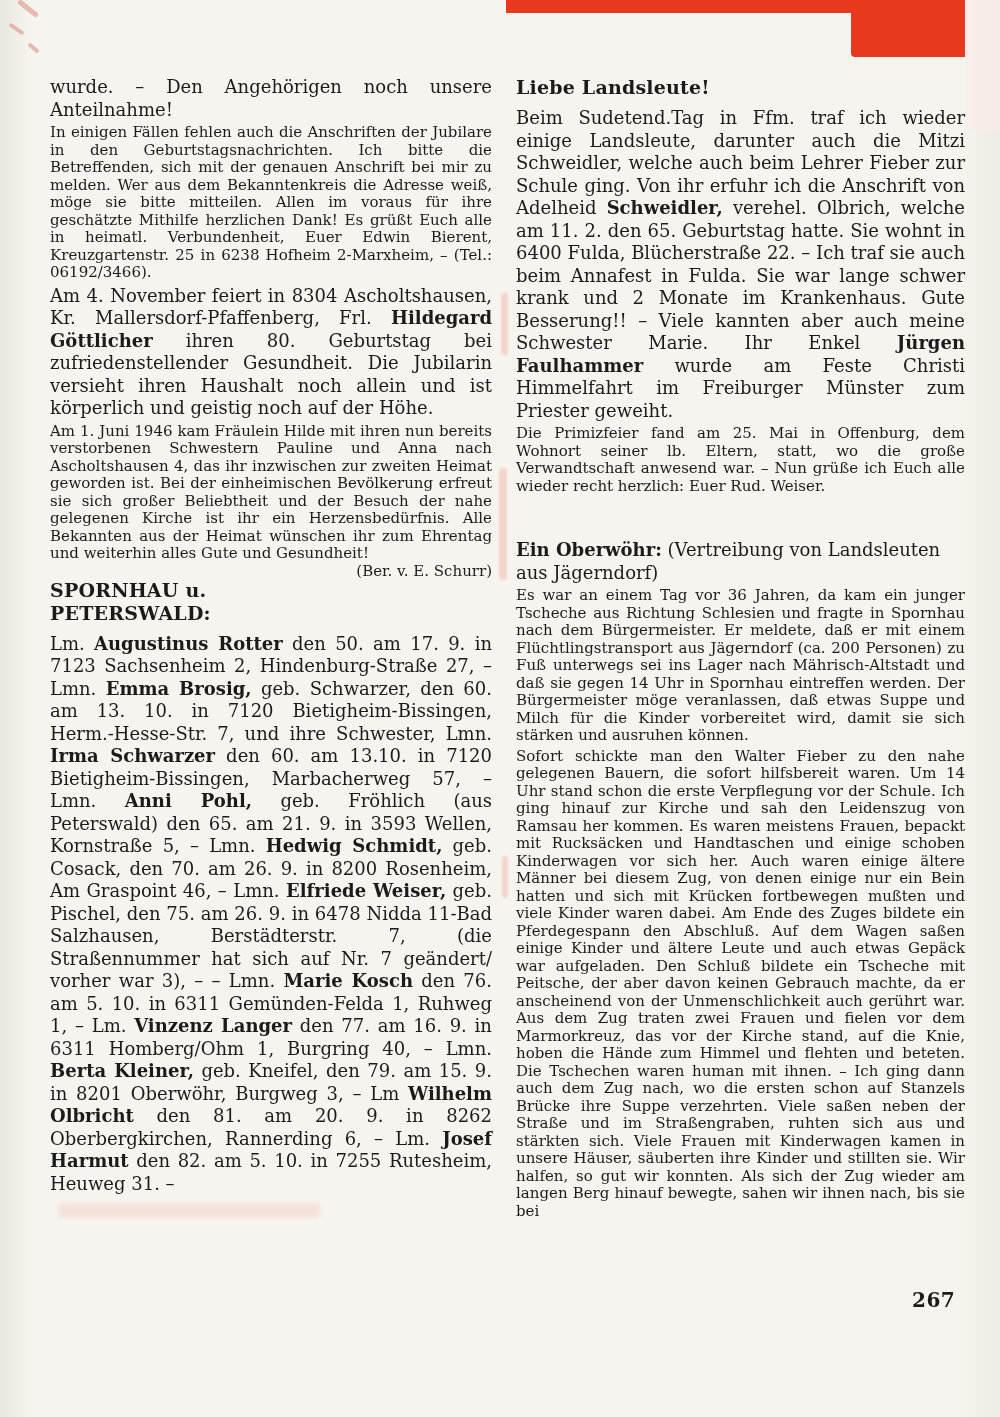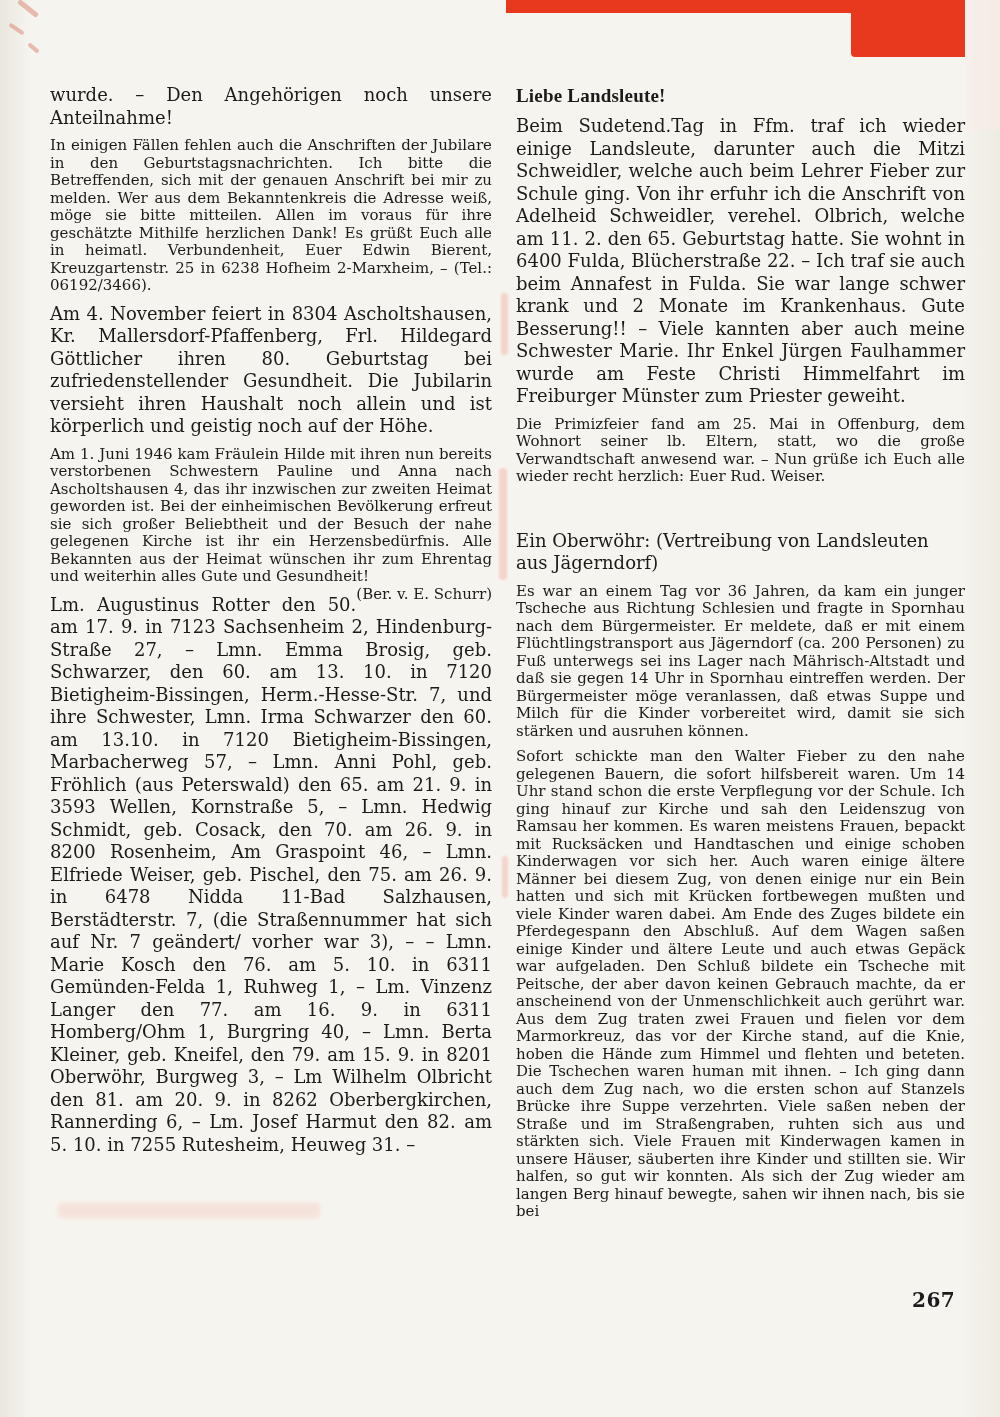--- a/index.html
+++ b/index.html
@@ -31,31 +31,31 @@
   .a-bleed.b1{left:501px;top:293px;width:7px;height:62px;}
   .a-bleed.b2{left:499px;top:468px;width:8px;height:112px;}
   .a-bleed.b3{left:502px;top:856px;width:6px;height:42px;}
   .a-bleed.b4{left:58px;top:1203px;width:262px;height:15px;opacity:.09;filter:blur(2px);}
   .a-edge-shade{left:966px;top:0;width:34px;height:130px;background:#fbece7;opacity:.5;}
 
   
   .col{position:absolute;top:76px;text-align:justify;}
   .col-left{left:50px;width:442px;}
   .col-right{left:516px;width:449px;}
-  p{margin:8px 0 3px 0;}
+  p{margin:0 0 3px 0;}
   .t-large{font-size:18px;line-height:22.5px;}
   .t-small{font-size:15px;line-height:17.5px;}
   h2.sec{
     font-size:19px;line-height:23px;font-weight:bold;
     margin:16px 0 8px 0;text-align:left;letter-spacing:.2px;
   }
-  h2.sec.first{margin-top:8px;font-family:Liberation Serif, serif;}
+  h2.sec.first{margin-top:0;}
   .rueckblick-heading{margin-top:44px;font-size:18px;line-height:22.5px;text-align:left;}
   .byline{float:right;}
-  b{font-weight:normal;}
+  b{font-weight:bold;}
   .page-number{
     position:absolute;left:912px;top:1288px;
     font-size:20px;font-weight:bold;letter-spacing:.5px;
   }
 </style>
 </head>
 <body>
 
 <div class="page">
 
@@ -77,20 +77,21 @@
     <p class="t-small">In einigen Fällen fehlen auch die Anschriften der Jubilare in den Geburtstagsnachrichten. Ich bitte die Betreffenden, sich mit der genauen Anschrift bei mir zu melden. Wer aus dem Bekanntenkreis die Adresse weiß, möge sie bitte mitteilen. Allen im voraus für ihre geschätzte Mithilfe herzlichen Dank! Es grüßt Euch alle in heimatl. Verbundenheit, Euer Edwin Bierent, Kreuzgartenstr. 25 in 6238 Hofheim 2-Marxheim, – (Tel.: 06192/3466).</p>
 
 
     <p class="t-large"><span>Am 4. November feiert in 8304 Ascholtshausen, Kr. Mallersdorf-Pfaffenberg, Frl. </span><b>Hildegard Göttlicher</b><span> ihren 80. Geburtstag bei zufriedenstellender Gesundheit. Die Jubilarin versieht ihren Haushalt noch allein und ist körperlich und geistig noch auf der Höhe.</span></p>
 
     <p class="t-small">
       <span>Am 1. Juni 1946 kam Fräulein Hilde mit ihren nun bereits verstorbenen Schwestern Pauline und Anna nach Ascholtshausen 4, das ihr inzwischen zur zweiten Heimat geworden ist. Bei der einheimischen Bevölkerung erfreut sie sich großer Beliebtheit und der Besuch der nahe gelegenen Kirche ist ihr ein Herzensbedürfnis. Alle Bekannten aus der Heimat wünschen ihr zum Ehrentag und weiterhin alles Gute und Gesundheit!</span>
       <span class="byline">(Ber. v. E. Schurr)</span>
     </p>
 
+    <h2 class="sec">SPORNHAU u. PETERSWALD:</h2>
 
 
     <p class="t-large"><span>Lm. </span><b>Augustinus Rotter</b><span> den 50. am 17. 9. in 7123 Sachsenheim 2, Hindenburg-Straße 27, – Lmn. </span><b>Emma Brosig,</b><span> geb. Schwarzer, den 60. am 13. 10. in 7120 Bietigheim-Bissingen, Herm.-Hesse-Str. 7, und ihre Schwester, Lmn. </span><b>Irma Schwarzer</b><span> den 60. am 13.10. in 7120 Bietigheim-Bissingen, Marbacherweg 57, – Lmn. </span><b>Anni Pohl,</b><span> geb. Fröhlich (aus Peterswald) den 65. am 21. 9. in 3593 Wellen, Kornstraße 5, – Lmn. </span><b>Hedwig Schmidt,</b><span> geb. Cosack, den 70. am 26. 9. in 8200 Rosenheim, Am Graspoint 46, – Lmn. </span><b>Elfriede Weiser,</b><span> geb. Pischel, den 75. am 26. 9. in 6478 Nidda 11-Bad Salzhausen, Berstädterstr. 7, (die Straßennummer hat sich auf Nr. 7 geändert/ vorher war 3), – – Lmn. </span><b>Marie Kosch</b><span> den 76. am 5. 10. in 6311 Gemünden-Felda 1, Ruhweg 1, – Lm. </span><b>Vinzenz Langer</b><span> den 77. am 16. 9. in 6311 Homberg/Ohm 1, Burgring 40, – Lmn. </span><b>Berta Kleiner,</b><span> geb. Kneifel, den 79. am 15. 9. in 8201 Oberwöhr, Burgweg 3, – Lm </span><b>Wilhelm Olbricht</b><span> den 81. am 20. 9. in 8262 Oberbergkirchen, Rannerding 6, – Lm. </span><b>Josef Harmut</b><span> den 82. am 5. 10. in 7255 Rutesheim, Heuweg 31. –</span></p>
 
 
   </div>
 
   <div class="col col-right">
 
     <h2 class="sec first">Liebe Landsleute!</h2>

